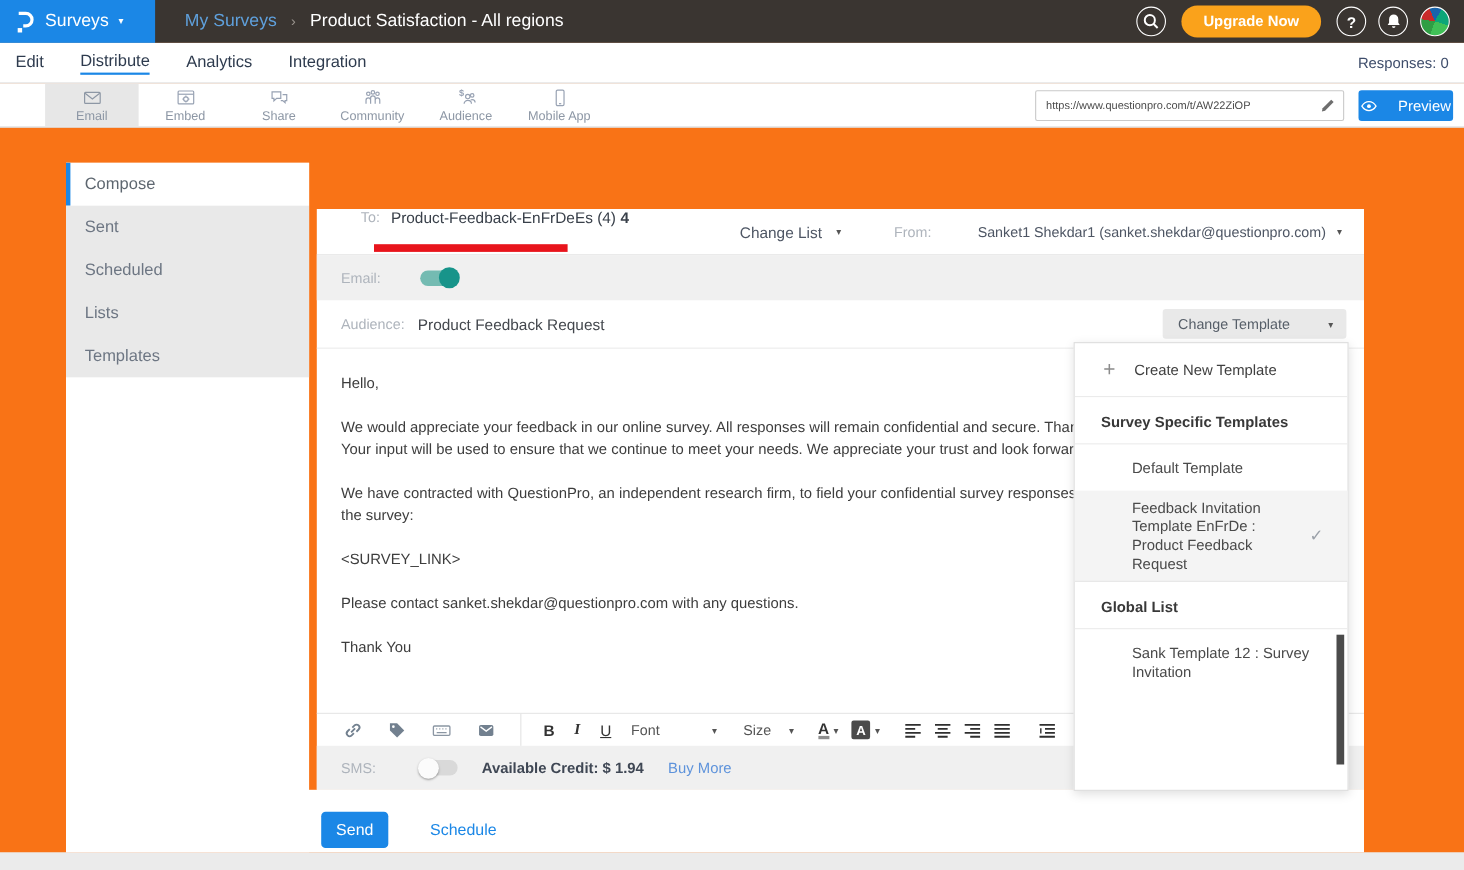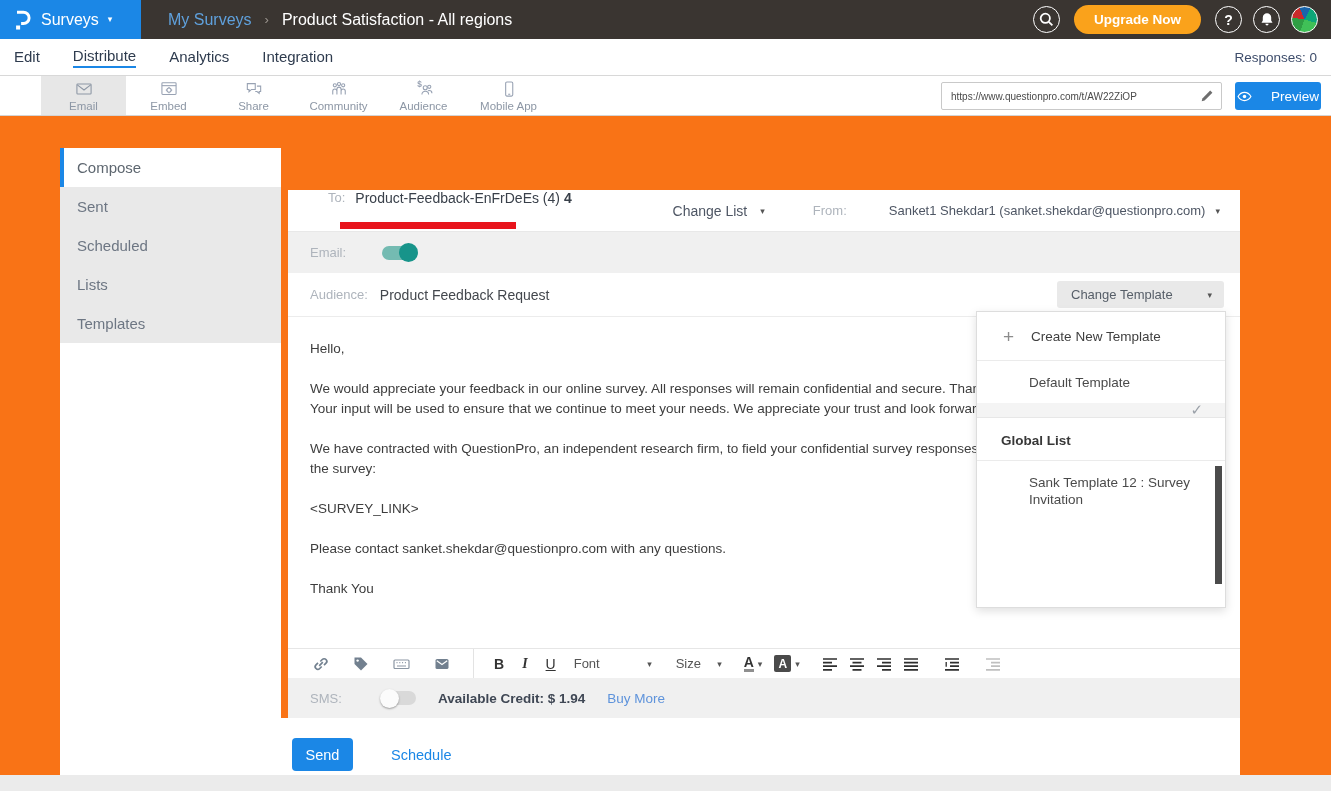--- a/index.html
+++ b/index.html
@@ -356,24 +356,26 @@
   <div class="footer">
     <div class="send-btn">Send</div>
     <span class="schedule">Schedule</span>
   </div>
 
   <div class="tpl-menu">
     <div class="tpl-create">
       <span class="tpl-plus">+</span>
       <span>Create New Template</span>
     </div>
+    <div class="tpl-header">Survey Specific Templates</div>
     <div class="tpl-item">
       <span class="txt">Default Template</span>
     </div>
     <div class="tpl-item selected">
+      <span class="txt">Feedback Invitation Template EnFrDe : Product Feedback Request</span>
       <span class="check">✓</span>
     </div>
     <div class="tpl-header">Global List</div>
     <div class="tpl-scroll">
       <div class="g-item">Sank Template 12 : Survey Invitation</div>
       <div class="scroll-thumb"></div>
     </div>
   </div>
 
 </div>

